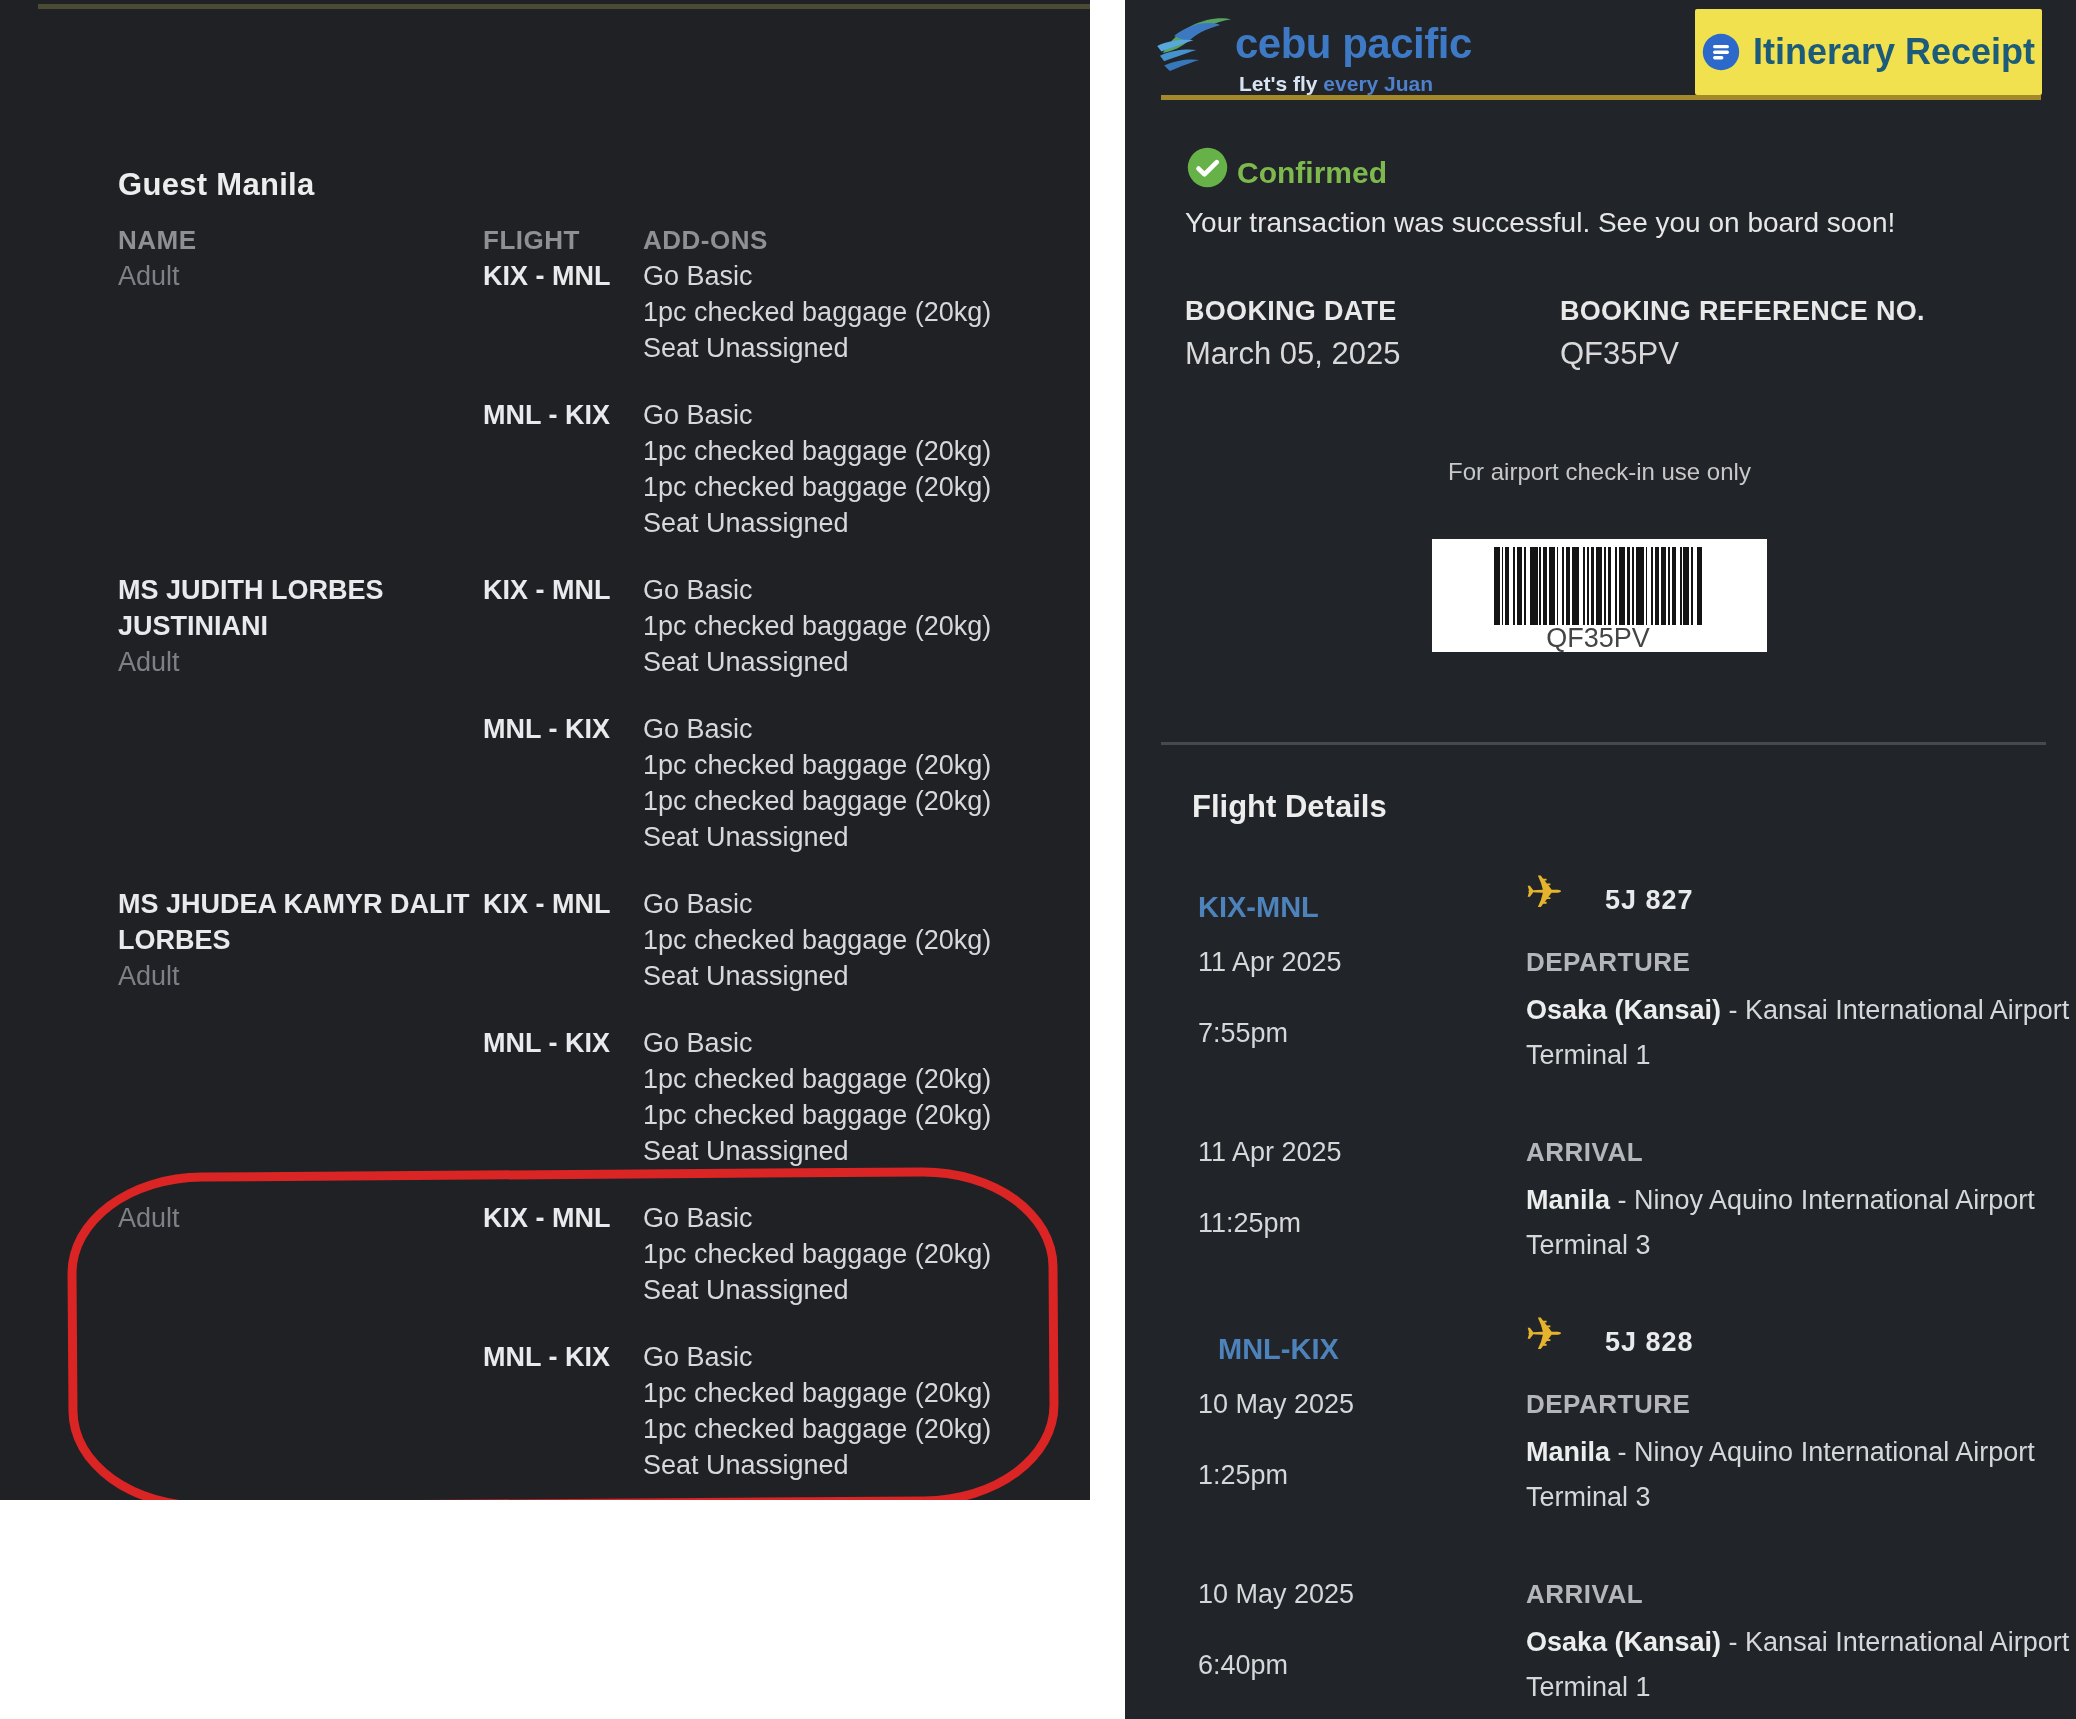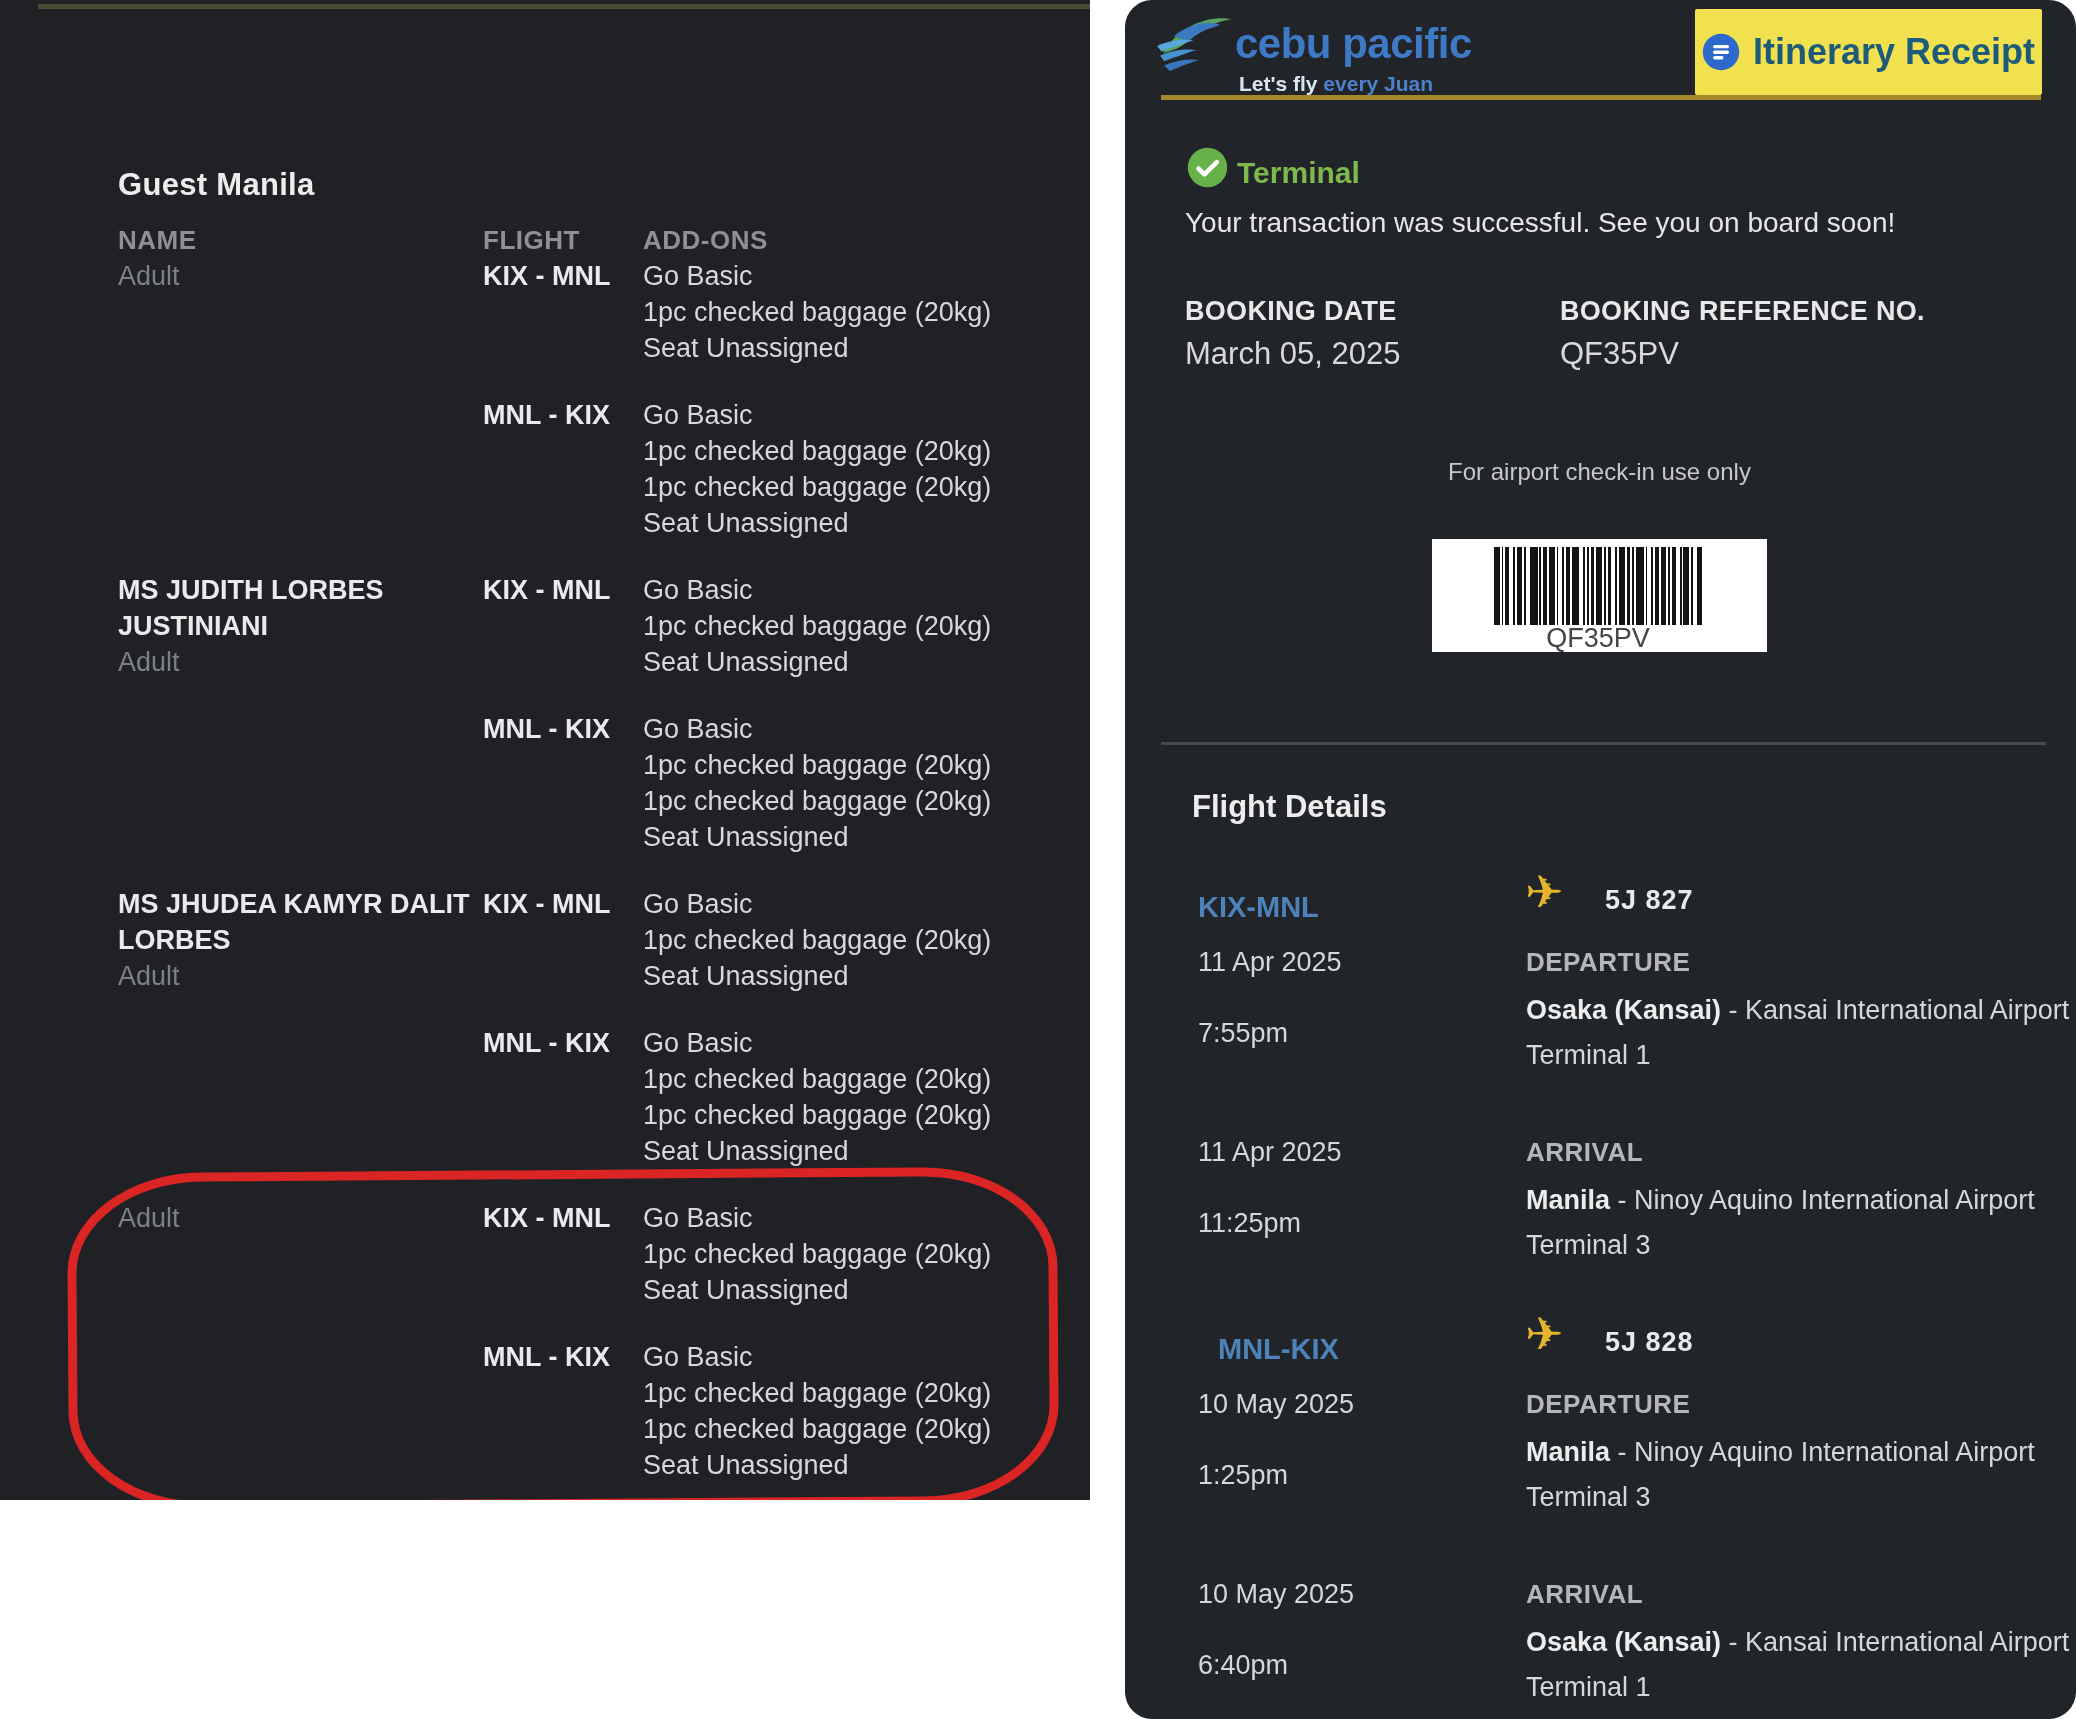--- a/index.html
+++ b/index.html
@@ -12,21 +12,21 @@
   .pax-table{position:absolute;left:118px;top:222px;width:945px;font-size:27px;line-height:36px;color:#d7d8da;}
   .seg-row{display:grid;grid-template-columns:365px 160px 1fr;margin-bottom:31px;}
   .header-row{display:grid;grid-template-columns:365px 160px 1fr;margin-bottom:0;}
   .col-head{font-weight:bold;font-size:26px;color:#8e9093;letter-spacing:.5px;}
   .pax-name{font-weight:bold;color:#e9eaec;}
   .pax-type{color:#7d8084;}
   .flight-code{font-weight:bold;color:#e9eaec;}
   .annotation-ellipse{position:absolute;left:68px;top:1170px;width:972px;height:320px;border:9px solid #db2424;border-radius:135px/100px;transform:rotate(-.4deg);}
 
   
-  .right-panel{position:absolute;left:1125px;top:0;width:951px;height:1719px;background:#212428;overflow:hidden;border-radius:27px;}
+  .right-panel{position:absolute;left:1125px;top:0;width:951px;height:1719px;background:#212428;overflow:hidden;}
   .gold-line{position:absolute;left:36px;top:95px;width:880px;height:5px;background:#a5872c;}
   .brand-logo{position:absolute;left:28px;top:8px;width:84px;height:66px;}
   .brand-name{position:absolute;left:110px;top:20px;font-size:42px;font-weight:bold;color:#3e79c6;letter-spacing:-.5px;}
   .tagline{position:absolute;left:114px;top:72px;font-size:21px;font-weight:bold;}
   .tagline .lead{color:#d9e4f3;}
   .tagline .rest{color:#4e80cb;}
   .badge{position:absolute;left:570px;top:9px;width:347px;height:86px;background:#f2e14e;display:flex;align-items:center;justify-content:center;gap:13px;border-radius:2px;z-index:2;}
   .badge-text{font-size:36px;font-weight:bold;color:#1c5c7a;}
   .status-icon{position:absolute;left:61px;top:146px;width:43px;height:43px;}
   .status-text{position:absolute;left:112px;top:156px;font-size:30px;font-weight:bold;color:#7eb94e;}
@@ -175,21 +175,21 @@
       <rect x="7" y="11" width="10" height="2.2" rx="1" fill="#ffffff"></rect>
       <rect x="7" y="14.5" width="6.5" height="2.2" rx="1" fill="#ffffff"></rect>
     </svg>
     <span class="badge-text">Itinerary Receipt</span>
   </div>
 
   <svg class="status-icon" viewBox="0 0 24 24">
     <circle cx="12" cy="12" r="11" fill="#66b148"></circle>
     <path d="M7 12.6l3.3 3.2L17.2 9" stroke="#ffffff" stroke-width="2.6" fill="none" stroke-linecap="round" stroke-linejoin="round"></path>
   </svg>
-  <div class="status-text">Terminal</div>
+  <div class="status-text">Confirmed</div>
   <div class="message">Your transaction was successful. See you on board soon!</div>
 
   <div class="bk-label bk-left">BOOKING DATE</div>
   <div class="bk-label bk-right">BOOKING REFERENCE NO.</div>
   <div class="bk-value bk-left">March 05, 2025</div>
   <div class="bk-value bk-right">QF35PV</div>
 
   <div class="barcode-caption">For airport check-in use only</div>
   <div class="barcode-box">
     <div class="barcode-bars">

